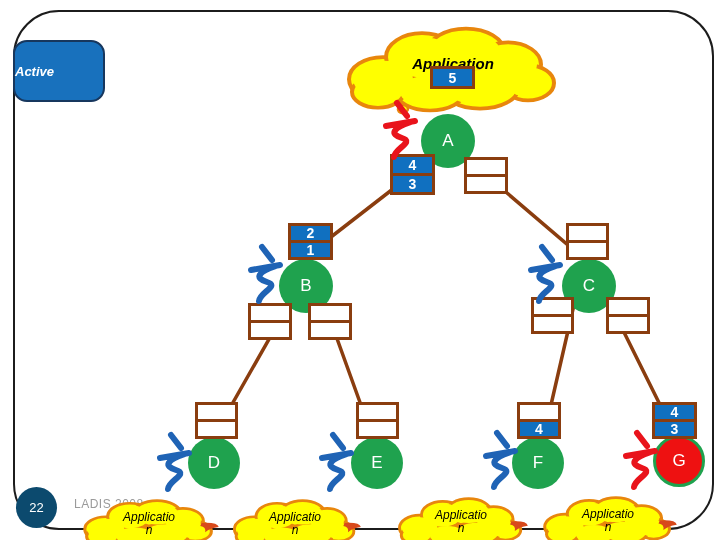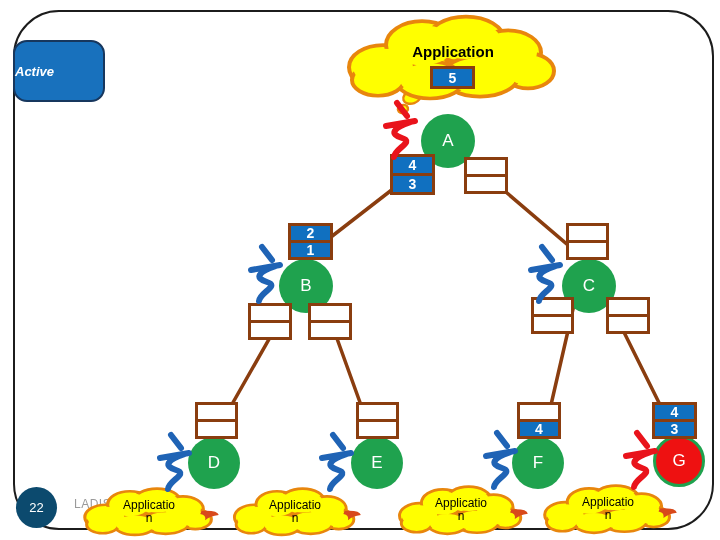--- a/index.html
+++ b/index.html
@@ -10,21 +10,21 @@
   }
   .slide-border{
     position:absolute;left:13px;top:10px;width:697px;height:516px;
     border:2px solid #1c1c1c;border-radius:46px;z-index:1;
   }
   .layer{position:absolute;left:0;top:0;z-index:2;pointer-events:none;}
   #footer{
     position:absolute;left:74px;top:497px;font-size:12px;color:#9a9a9a;
     z-index:3;letter-spacing:.5px;
   }
-  #clouds-layer{position:absolute;left:0;top:0;width:720px;height:424px;z-index:4;}
+  #clouds-layer{position:absolute;left:0;top:12px;width:720px;height:424px;z-index:4;font-style:italic;}
   #nodes-layer{position:absolute;left:0;top:0;width:720px;height:540px;z-index:5;}
   #queues-layer{position:absolute;left:0;top:0;width:720px;height:540px;z-index:6;}
   #squiggles-svg{z-index:7;}
   .cloud-text{
     position:absolute;display:flex;flex-direction:column;align-items:center;
     justify-content:center;text-align:center;color:#000;font-size:12px;line-height:13px;
   }
   .cloud-text.big{font-size:15px;font-weight:bold;line-height:17px;}
   .node{
     position:absolute;border-radius:50%;display:flex;align-items:center;

